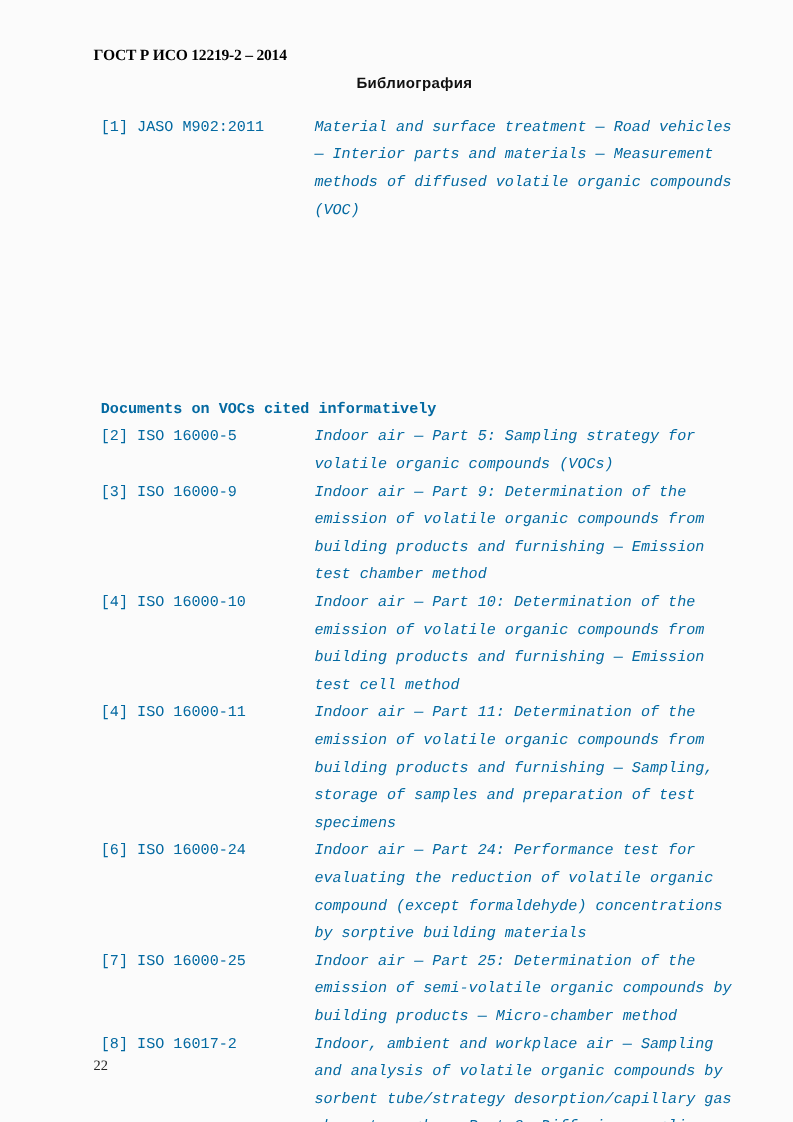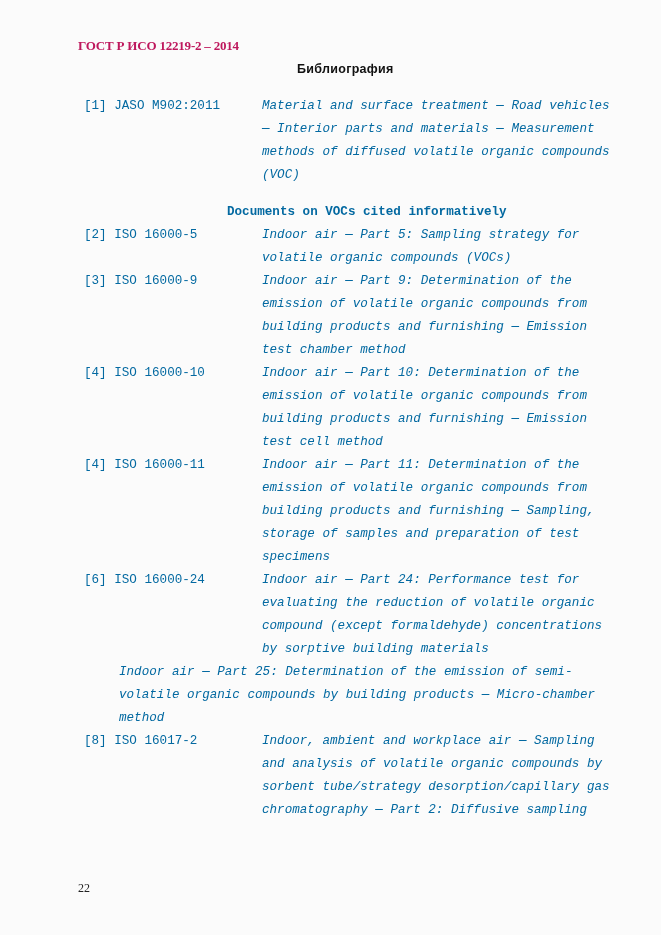--- a/index.html
+++ b/index.html
@@ -15,21 +15,21 @@
     color: #111;
   }
   .header {
     position: absolute;
     left: 78px;
     top: 38px;
     font-family: "Liberation Serif", "DejaVu Serif", serif;
     font-weight: bold;
     font-size: 13px;
     letter-spacing: -0.2px;
-    color: #be185d;
+    color: #000000;
   }
   .section-title {
     position: absolute;
     left: 297px;
     top: 62px;
     font-family: "Liberation Sans", "DejaVu Sans", sans-serif;
     font-weight: bold;
     font-size: 12.5px;
     letter-spacing: 0.3px;
     color: #111;
@@ -88,21 +88,21 @@
 
 <div class="section-title">Библиография</div>
 
 <div class="entries">
 
   <div class="entry">
     <div class="ref">[1] JASO M902:2011</div>
     <div class="desc">Material and surface treatment — Road vehicles — Interior parts and materials — Measurement methods of diffused volatile organic compounds (VOC)</div>
   </div>
 
-  <div class="subheading" style="margin-top:14px;">
+  <div class="subheading" style="margin-top:0px;flex-direction:column;">
     <div class="spacer"></div>
     <div class="text">Documents on VOCs cited informatively</div>
   </div>
 
   <div class="entry">
     <div class="ref">[2] ISO 16000-5</div>
     <div class="desc">Indoor air — Part 5: Sampling strategy for volatile organic compounds (VOCs)</div>
   </div>
 
   <div class="entry">
@@ -119,20 +119,21 @@
     <div class="ref">[4] ISO 16000-11</div>
     <div class="desc">Indoor air — Part 11: Determination of the emission of volatile organic compounds from building products and furnishing — Sampling, storage of samples and preparation of test specimens</div>
   </div>
 
   <div class="entry">
     <div class="ref">[6] ISO 16000-24</div>
     <div class="desc">Indoor air — Part 24: Performance test for evaluating the reduction of volatile organic compound (except formaldehyde) concentrations by sorptive building materials</div>
   </div>
 
   <div class="entry">
+    <div class="ref">[7] ISO 16000-25</div>
     <div class="desc">Indoor air — Part 25: Determination of the emission of semi-volatile organic compounds by building products — Micro-chamber method</div>
   </div>
 
   <div class="entry">
     <div class="ref">[8] ISO 16017-2</div>
     <div class="desc">Indoor, ambient and workplace air — Sampling and analysis of volatile organic compounds by sorbent tube/strategy desorption/capillary gas chromatography — Part 2: Diffusive sampling</div>
   </div>
 
 </div>
 

